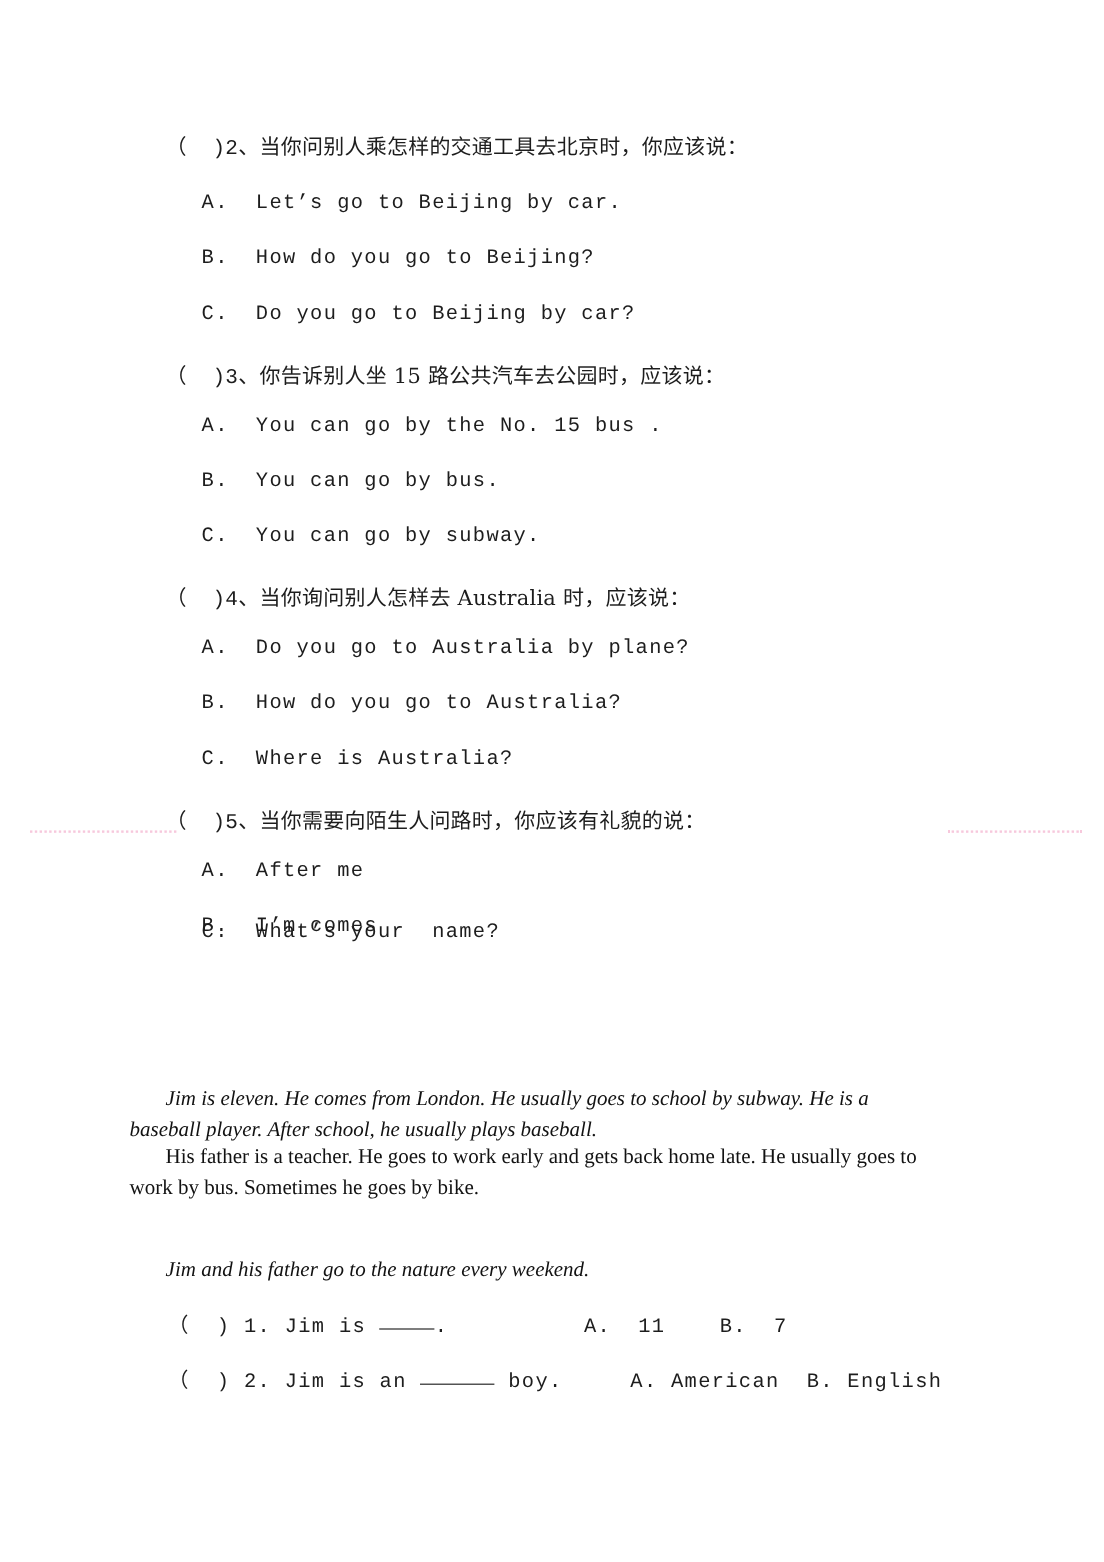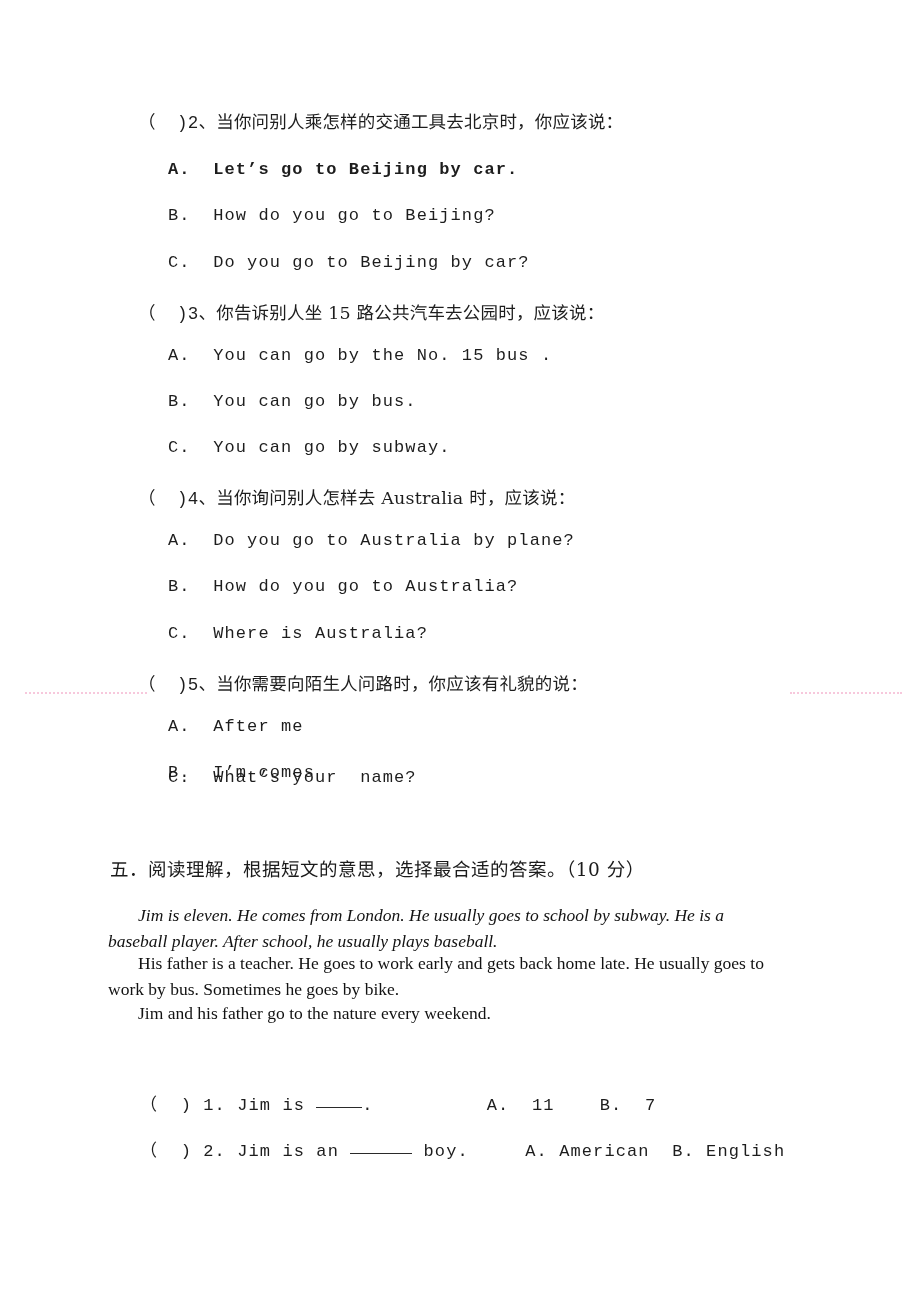--- a/index.html
+++ b/index.html
@@ -108,43 +108,42 @@
 </head>
 <body>
 
 <div class="page">
 
   <div class="dotted-rule left"></div>
   <div class="dotted-rule right"></div>
 
   <div id="mcq-container">
       <div class="mcq-stem" style="top: 108px;"><span>（  )2、</span><span class="cn">当你问别人乘怎样的交通工具去北京时，你应该说：</span></div>
-      <div class="mcq-option" style="top: 160px; font-weight: bold;"><span>A.</span><span>  Let’s go to Beijing by car.</span></div>
+      <div class="mcq-option" style="top: 160px;"><span>A.</span><span>  Let’s go to Beijing by car.</span></div>
       <div class="mcq-option" style="top: 206px;"><span>B.</span><span>  How do you go to Beijing?</span></div>
       <div class="mcq-option" style="top: 253px;"><span>C.</span><span>  Do you go to Beijing by car?</span></div>
       <div class="mcq-stem" style="top: 299px;"><span>（  )3、</span><span class="cn">你告诉别人坐 15 路公共汽车去公园时，应该说：</span></div>
       <div class="mcq-option" style="top: 346px;"><span>A.</span><span>  You can go by the No. 15 bus .</span></div>
       <div class="mcq-option" style="top: 392px;"><span>B.</span><span>  You can go by bus.</span></div>
       <div class="mcq-option" style="top: 438px;"><span>C.</span><span>  You can go by subway.</span></div>
       <div class="mcq-stem" style="top: 484px;"><span>（  )4、</span><span class="cn">当你询问别人怎样去 Australia 时，应该说：</span></div>
       <div class="mcq-option" style="top: 531px;"><span>A.</span><span>  Do you go to Australia by plane?</span></div>
       <div class="mcq-option" style="top: 577px;"><span>B.</span><span>  How do you go to Australia?</span></div>
       <div class="mcq-option" style="top: 624px;"><span>C.</span><span>  Where is Australia?</span></div>
       <div class="mcq-stem" style="top: 670px;"><span>（  )5、</span><span class="cn">当你需要向陌生人问路时，你应该有礼貌的说：</span></div>
       <div class="mcq-option" style="top: 717px;"><span>A.</span><span>  After me</span></div>
       <div class="mcq-option" style="top: 763px;"><span>B.</span><span>  I’m comes</span></div>
       <div class="mcq-option" style="top: 768px;"><span>C.</span><span>  What’s your  name?</span></div>
     </div>
 
-  <div class="section-heading">五．阅读理解，根据短文的意思，选择最合适的答案。（10 分）</div>
 
   <div id="passage-container">
       <div class="passage" style="top: 902px; font-style: italic;"><span class="indent"></span><span>Jim is eleven. He comes from London. He usually goes to school by subway. He is a baseball player. After school, he usually plays baseball.</span></div>
       <div class="passage" style="top: 950px;"><span class="indent"></span><span>His father is a teacher. He goes to work early and gets back home late. He usually goes to work by bus. Sometimes he goes by bike.</span></div>
-      <div class="passage" style="top: 1000px;"><span class="indent"></span><span>Jim and his father go to the nature every weekend.</span></div>
+      <div class="passage" style="top: 1044px; font-style: italic;"><span class="indent"></span><span>Jim and his father go to the nature every weekend.</span></div>
     </div>
 
   <div id="ra-question-container">
       <div class="ra-question" style="top: 1090px;"><span>（  ) 1.</span><span> Jim is </span><span class="blank-line w1"></span><span>.</span><span>          </span><span class="answers">A.  11    B.  7</span></div>
       <div class="ra-question" style="top: 1136px;"><span>（  ) 2.</span><span> Jim is an </span><span class="blank-line w2"></span><span> boy.</span><span>     </span><span class="answers">A. American  B. English</span></div>
     </div>
 
 </div>
 
 </body></html>

